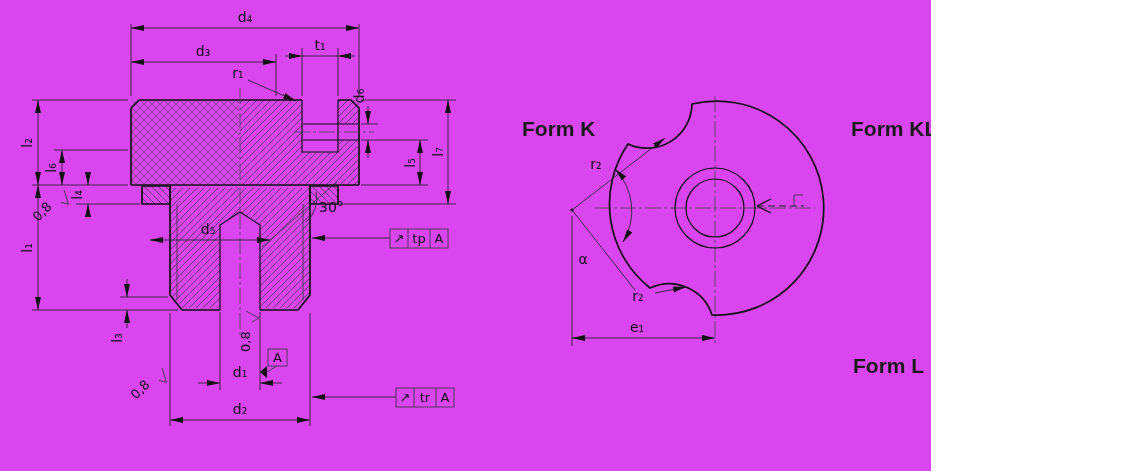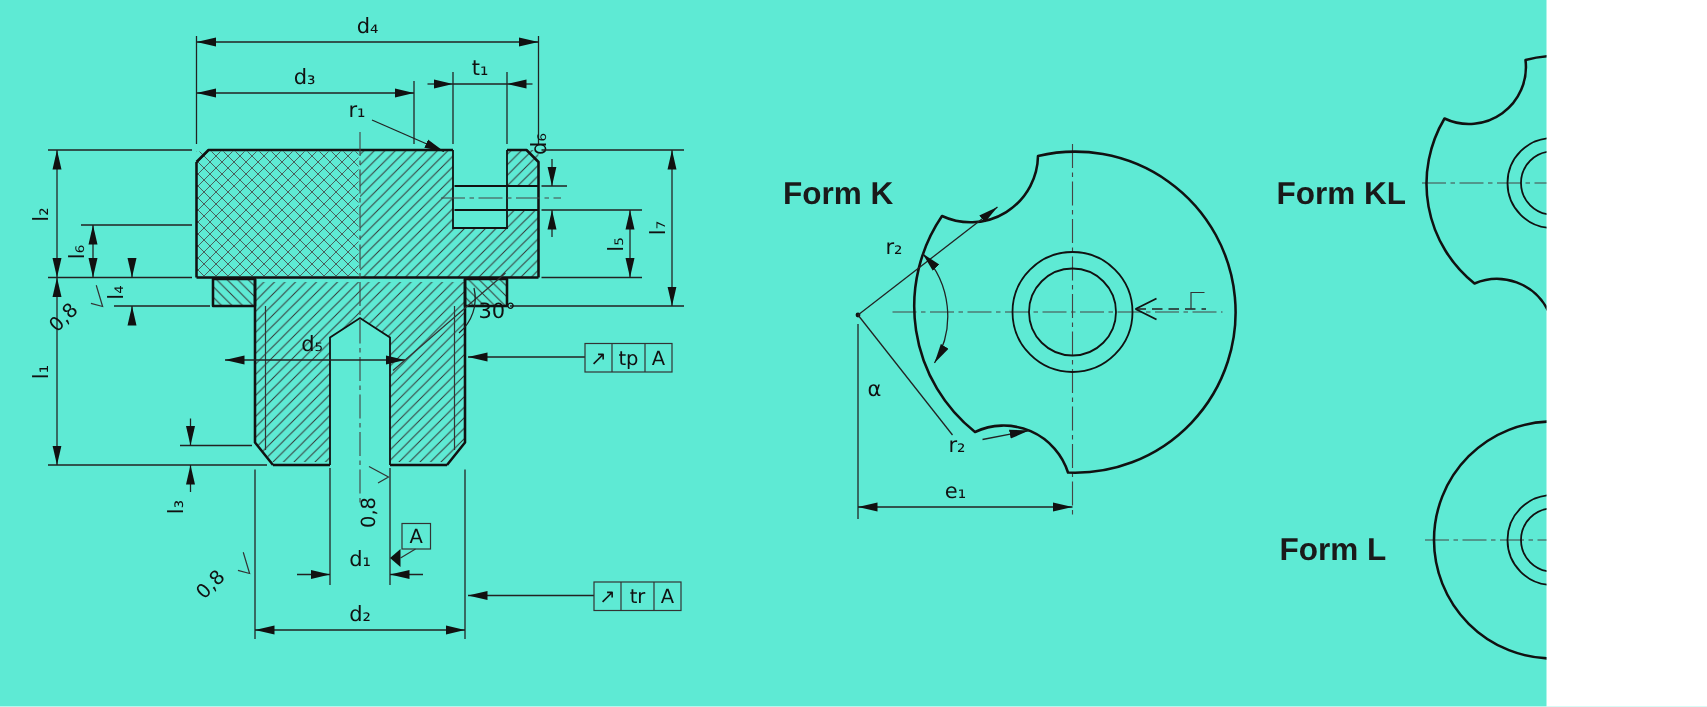--- a/index.html
+++ b/index.html
@@ -1,16 +1,16 @@
 <!DOCTYPE html>
 <html><head>
 <meta charset="utf-8">
 <style>
   html,body{margin:0;padding:0;background:#fff}
-  .stage{width:1031px;height:471px;background:#5eead4;position:relative;overflow:hidden}
+  .stage{width:931px;height:471px;background:#d946ef;position:relative;overflow:hidden}
   svg{display:block}
   .thick{stroke:#111;stroke-width:1.7;fill:none;stroke-linejoin:round}
   .med{stroke:#111;stroke-width:1.2;fill:none}
   .thin{stroke:#333;stroke-width:0.8;fill:none}
   .dim{stroke:#222;stroke-width:0.85;fill:none}
   .cl{stroke:#444;stroke-width:0.75;fill:none;stroke-dasharray:16 3 3 3}
   .dash{stroke:#222;stroke-width:1.1;fill:none;stroke-dasharray:7 4}
   .lbl{font-family:"DejaVu Sans",sans-serif;font-size:14px;fill:#111}
   .lbl-m{text-anchor:middle}
   .sm{font-size:13px}

